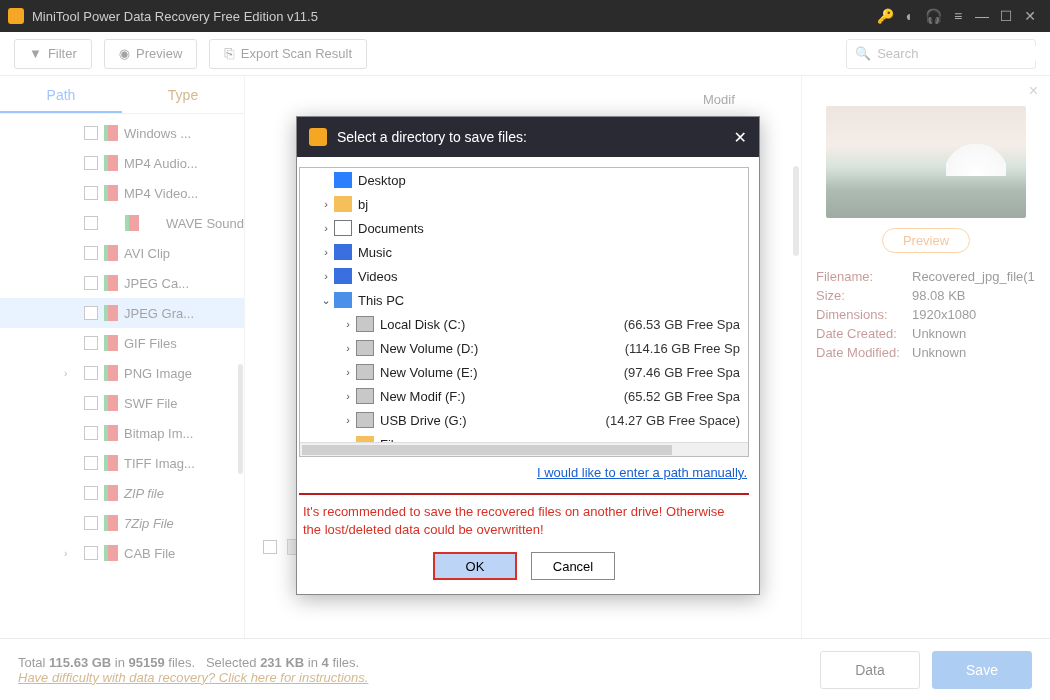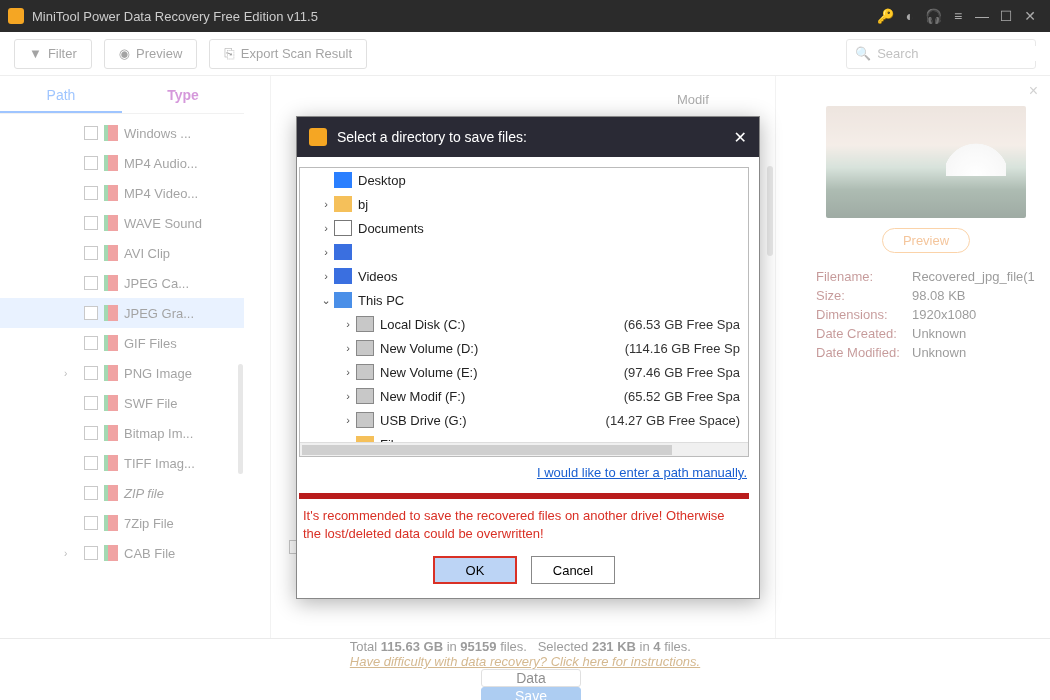--- a/index.html
+++ b/index.html
@@ -10,25 +10,25 @@
 .titlebar .title { flex: 1; }
 .titlebar .ticon { width: 24px; text-align: center; cursor: pointer; color: #aaa; font-size: 14px; }
 .titlebar .ticon.key { color: #f5c518; }
 
 .toolbar { height: 44px; border-bottom: 1px solid #d9d9d9; display: flex; align-items: center; padding: 0 14px; gap: 12px; background:#fff; }
 .toolbar .btn { height: 30px; border: 1px solid #bbb; border-radius: 3px; padding: 0 14px; display: flex; align-items: center; gap: 6px; font-size: 13px; color: #333; background: #fff; cursor: pointer; }
 .toolbar .spacer { flex: 1; }
 .search-box { width: 190px; height: 30px; border: 1px solid #ccc; border-radius: 3px; display: flex; align-items: center; padding: 0 8px; color: #888; font-size: 13px; gap:6px; }
 .search-box input { border: none; outline: none; flex: 1; font-size: 13px; }
 
-.main { display: flex; height: calc(700px - 32px - 44px - 62px); gap: 26px; }
+.main { display: flex; height: calc(700px - 32px - 44px - 62px); }
 
 .sidebar { width: 244px; display: flex; flex-direction: column; position:relative; }
 .tabs { display: flex; height: 38px; border-bottom: 1px solid #e0e0e0; }
-.tab { flex: 1; text-align: center; line-height: 38px; font-size: 14px; color: #a21caf; cursor: pointer; font-weight: bold; }
+.tab { flex: 1; text-align: center; line-height: 38px; font-size: 14px; color: #a16207; cursor: pointer; }
 .tab.active { color: #2a7fff; border-bottom: 2px solid #2a7fff; font-weight:500; }
 .tree { flex: 1; overflow: hidden; padding: 4px 0 4px 0; position:relative; }
 .tree-scroll { position:absolute; right:1px; top:250px; width:5px; height:110px; background:#c9c9c9; border-radius:3px;}
 .tree-item { display: flex; align-items: center; height: 30px; padding-left: 84px; font-size: 13px; color: #333; gap: 6px; cursor: pointer; white-space:nowrap; overflow:hidden; }
 .tree-item.sel { background: #cfe3ff; }
 .tree-item .chev { position:absolute; margin-left:-20px; color:#666; font-size:10px;}
 .chk { width:14px; height:14px; border:1px solid #888; background:#fff; flex:none; }
 .ficon { width:14px; height:16px; background:linear-gradient(#d33,#d33); border-left:4px solid #3a5; flex:none;}
 
 .center { flex: 1; border-left: 1px solid #e3e3e3; border-right: 1px solid #e3e3e3; position:relative; padding: 8px 0; }
@@ -40,21 +40,21 @@
 
 .preview { width: 248px; padding: 12px 14px; font-size: 13px; color: #333; position:relative;}
 .preview .close{position:absolute; right:12px; top:6px; color:#999; font-size:16px; cursor:pointer;}
 .preview-img { width: 200px; height: 112px; margin: 18px auto 10px; display: block; border-radius:2px; background: linear-gradient(to bottom, #d8c5b8 0%, #e8d8cc 35%, #a8c0b0 55%, #4a6a55 75%, #2a4535 100%); position:relative; overflow:hidden;}
 .preview-img::after{content:""; position:absolute; right:20px; top:20px; width:60px; height:50px; background:radial-gradient(circle at 50% 100%, #fff 0%, #eee 55%, transparent 56%); }
 .preview-btn { display:block; margin:0 auto 16px; border:1px solid #f59e42; color:#e67e22; background:#fff; border-radius:14px; padding:4px 20px; font-size:13px; cursor:pointer;}
 .prow{display:flex; margin:4px 0;}
 .prow .lab{width:96px; color:#7f1d1d;}
 .prow .val{flex:1; color:#222; white-space:nowrap; overflow:hidden;}
 
-.footer { height: 62px; border-top: 1px solid #d0d0d0; display: flex; align-items: center; padding: 0 18px; font-size: 13px; background:#fff;flex-direction:column; }
+.footer { height: 62px; border-top: 1px solid #d0d0d0; display: flex; align-items: center; padding: 0 18px; font-size: 13px; background:#fff; }
 .footer .info { flex: 1; }
 .footer .info .line1{color:#222;}
 .footer .info a{color:#a16207; text-decoration:underline;font-style:italic;}
 .footer .fbtn { width:100px; height:38px; border:1px solid #bbb; border-radius:3px; background:#fff; margin-left:12px; cursor:pointer; font-size:14px;}
 .footer .fbtn.primary{ background:#4a90e2; color:#fff; border-color:#4a90e2;}
 
 .overlay{position:absolute; inset:32px 0 0 0; background:rgba(255,255,255,0.55);}
 .dialog{position:absolute; left:296px; top:116px; width:464px; background:#fff; border:1px solid #888; box-shadow:0 4px 20px rgba(0,0,0,0.3);}
 .dlg-title{height:40px; background:#2a2a35; color:#fff; display:flex; align-items:center; padding:0 12px; font-size:14px; gap:10px;}
 .dlg-title .dlg-ico{width:18px;height:18px;background:#f5a623;border-radius:3px;}
@@ -69,21 +69,21 @@
 .dic.desktop{background:#2a7fff;}
 .dic.user{background:#f5c05a;}
 .dic.doc{background:#fff;border:1px solid #777;}
 .dic.music{background:#3a6fe0;}
 .dic.video{background:#3a6fe0;}
 .dic.pc{background:#4a8fe8;}
 .dic.drive{background:#c8c8c8;border:1px solid #888;}
 .dic.folder{background:#f5c05a;}
 .dir-scroll-h{position:absolute;left:0;right:0;bottom:0;height:14px;background:#f0f0f0;border-top:1px solid #ddd;}
 .dir-scroll-h::after{content:"";position:absolute;left:2px;top:2px;height:10px;width:370px;background:#cfcfcf;}
-.manual-link{text-align:right; padding:6px 2px 12px; border-bottom:6px solid #b91c1c;}
+.manual-link{text-align:right; padding:6px 2px 12px; border-bottom:2px solid #b91c1c;}
 .manual-link a{color:#1a5fd0; text-decoration:underline; font-size:13px;}
 .warn{color:#d93025; font-size:13px; padding:8px 4px; line-height:1.35;}
 .dlg-actions{display:flex; justify-content:center; gap:14px; padding:6px 0 14px;}
 .dlg-actions button{width:84px; height:28px; border:1px solid #888; background:#fff; cursor:pointer; font-size:13px;}
 .dlg-actions .ok{background:#bcd4f5; border:2px solid #d93025;}
 </style>
 </head>
 <body>
 
 <div class="titlebar">
@@ -133,21 +133,21 @@
         <div class="tree-item" style="position: relative;">
           <span class="chk"></span>
           <span class="ficon"></span>
           <span>MP4 Audio...</span>
         </div>
         <div class="tree-item" style="position: relative;">
           <span class="chk"></span>
           <span class="ficon"></span>
           <span>MP4 Video...</span>
         </div>
-        <div class="tree-item" style="position: relative;">
+        <div class="tree-item" style="position: relative; justify-content: space-between;">
           <span class="chk"></span>
           <span class="ficon"></span>
           <span>WAVE Sound</span>
         </div>
         <div class="tree-item" style="position: relative;">
           <span class="chk"></span>
           <span class="ficon"></span>
           <span>AVI Clip</span>
         </div>
         <div class="tree-item" style="position: relative;">
@@ -184,21 +184,21 @@
         <div class="tree-item" style="position: relative;">
           <span class="chk"></span>
           <span class="ficon"></span>
           <span>TIFF Imag...</span>
         </div>
         <div class="tree-item" style="position: relative; font-style: italic;">
           <span class="chk"></span>
           <span class="ficon"></span>
           <span>ZIP file</span>
         </div>
-        <div class="tree-item" style="position: relative;">
+        <div class="tree-item" style="position: relative; font-style: italic;">
           <span class="chk"></span>
           <span class="ficon"></span>
           <span>7Zip File</span>
         </div>
         <div class="tree-item" style="position: relative;">
           <span class="chev">›</span>
           <span class="chk"></span>
           <span class="ficon"></span>
           <span>CAB File</span>
         </div>
@@ -287,20 +287,21 @@
         </div>
         <div class="dir-row" style="padding-left: 18px;">
           <span class="exp">›</span>
           <span class="dic doc"></span>
           <span class="nm">Documents</span>
           <span class="free"></span>
         </div>
         <div class="dir-row" style="padding-left: 18px;">
           <span class="exp">›</span>
           <span class="dic music"></span>
+          <span class="nm">Music</span>
           <span class="free"></span>
         </div>
         <div class="dir-row" style="padding-left: 18px;">
           <span class="exp">›</span>
           <span class="dic video"></span>
           <span class="nm">Videos</span>
           <span class="free"></span>
         </div>
         <div class="dir-row" style="padding-left: 18px;">
           <span class="exp">⌄</span>

